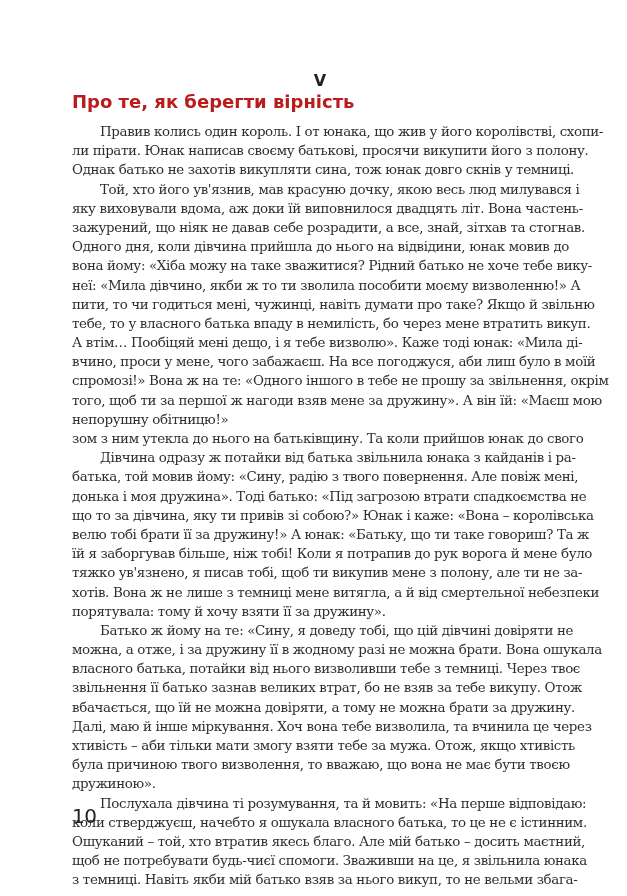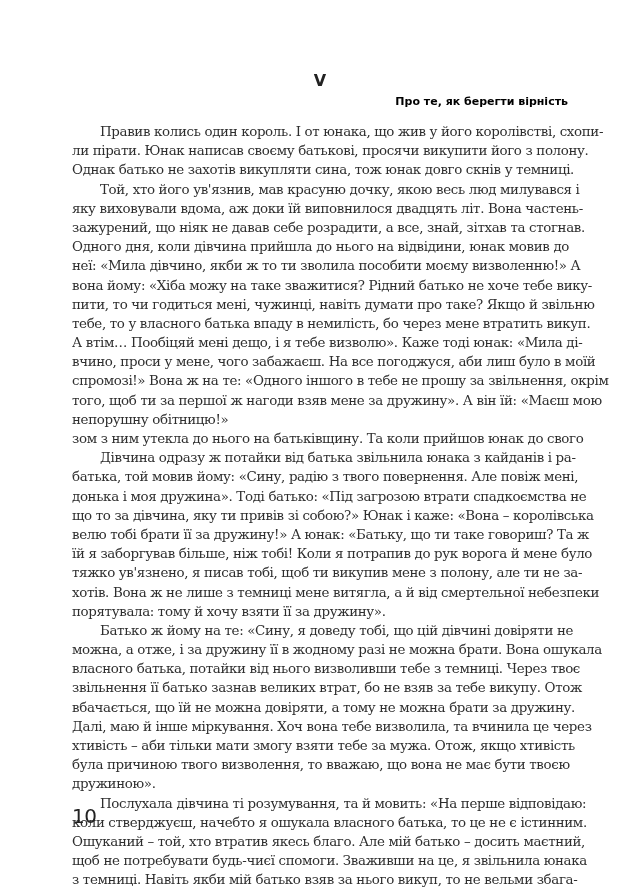--- a/index.html
+++ b/index.html
@@ -9,22 +9,22 @@
     background: #ffffff; color: #2b2b2b;
     font-family: "DejaVu Serif", "Liberation Serif", serif;
   }
   .chapter-num {
     position: absolute; left: 72px; width: 496px; top: 71px;
     text-align: center; font-family: "DejaVu Sans", "Liberation Sans", sans-serif;
     font-weight: bold; font-size: 16px; line-height: 20px; color: #222;
   }
   .chapter-title {
     position: absolute; left: 72px; width: 496px; top: 92px;
-    text-align: right; font-family: "DejaVu Sans", "Liberation Sans", sans-serif;
-    font-weight: bold; font-size: 11px; line-height: 20px; color: #000000;
+    text-align: left; font-family: "DejaVu Sans", "Liberation Sans", sans-serif;
+    font-weight: bold; font-size: 18px; line-height: 20px; color: #b91c1c;
   }
   .body-text {
     position: absolute; left: 72px; top: 122px; width: 497px;
     font-size: 13.4px; line-height: 19.2px; color: #2e2e2e;
     font-family: "DejaVu Serif", "Liberation Serif", serif;
     letter-spacing: -0.35px;
   }
   .line {
     display: block; white-space: nowrap; text-align: justify;
     text-align-last: justify; height: 19.2px; overflow: visible;
@@ -47,22 +47,22 @@
       <div>
         <span class="line indent">Правив колись один король. І от юнака, що жив у його королівстві, схопи-</span>
         <span class="line">ли пірати. Юнак написав своєму батькові, просячи викупити його з полону.</span>
         <span class="line last">Однак батько не захотів викупляти сина, тож юнак довго скнів у темниці.</span>
       </div>
       <div>
         <span class="line indent">Той, хто його ув'язнив, мав красуню дочку, якою весь люд милувався і</span>
         <span class="line">яку виховували вдома, аж доки їй виповнилося двадцять літ. Вона частень-</span>
         <span class="line">зажурений, що ніяк не давав себе розрадити, а все, знай, зітхав та стогнав.</span>
         <span class="line">Одного дня, коли дівчина прийшла до нього на відвідини, юнак мовив до</span>
+        <span class="line">вона йому: «Хіба можу на таке зважитися? Рідний батько не хоче тебе вику-</span>
         <span class="line">неї: «Мила дівчино, якби ж то ти зволила пособити моєму визволенню!» А</span>
-        <span class="line">вона йому: «Хіба можу на таке зважитися? Рідний батько не хоче тебе вику-</span>
         <span class="line">пити, то чи годиться мені, чужинці, навіть думати про таке? Якщо й звільню</span>
         <span class="line">тебе, то у власного батька впаду в немилість, бо через мене втратить викуп.</span>
         <span class="line">А втім… Пообіцяй мені дещо, і я тебе визволю». Каже тоді юнак: «Мила ді-</span>
         <span class="line">вчино, проси у мене, чого забажаєш. На все погоджуся, аби лиш було в моїй</span>
         <span class="line">спромозі!» Вона ж на те: «Одного іншого в тебе не прошу за звільнення, окрім</span>
         <span class="line">того, щоб ти за першої ж нагоди взяв мене за дружину». А він їй: «Маєш мою</span>
         <span class="line last">непорушну обітницю!»</span>
       </div>
       <div>
         <span class="line">зом з ним утекла до нього на батьківщину. Та коли прийшов юнак до свого</span>

